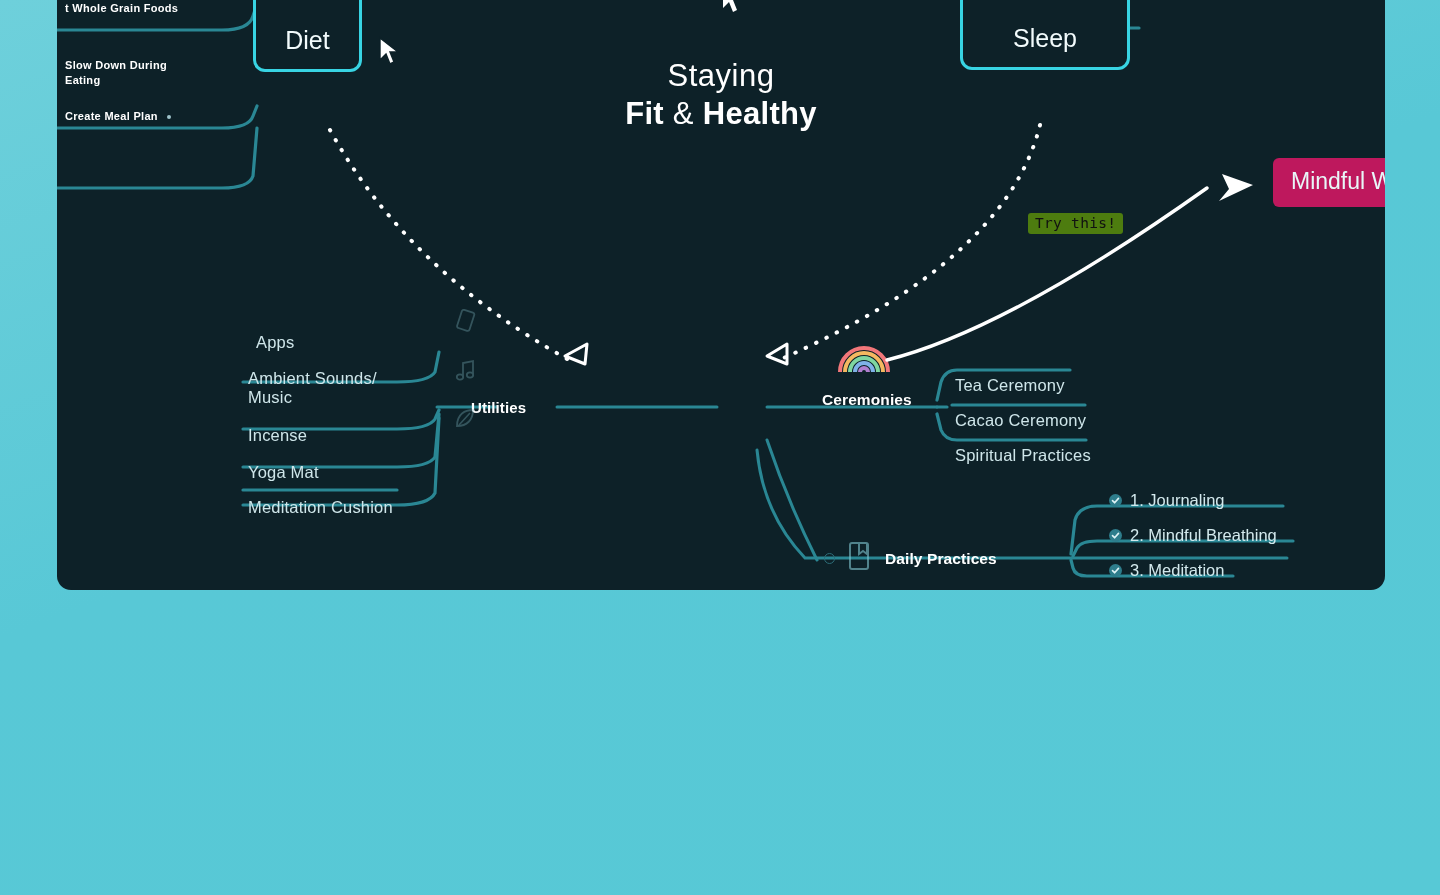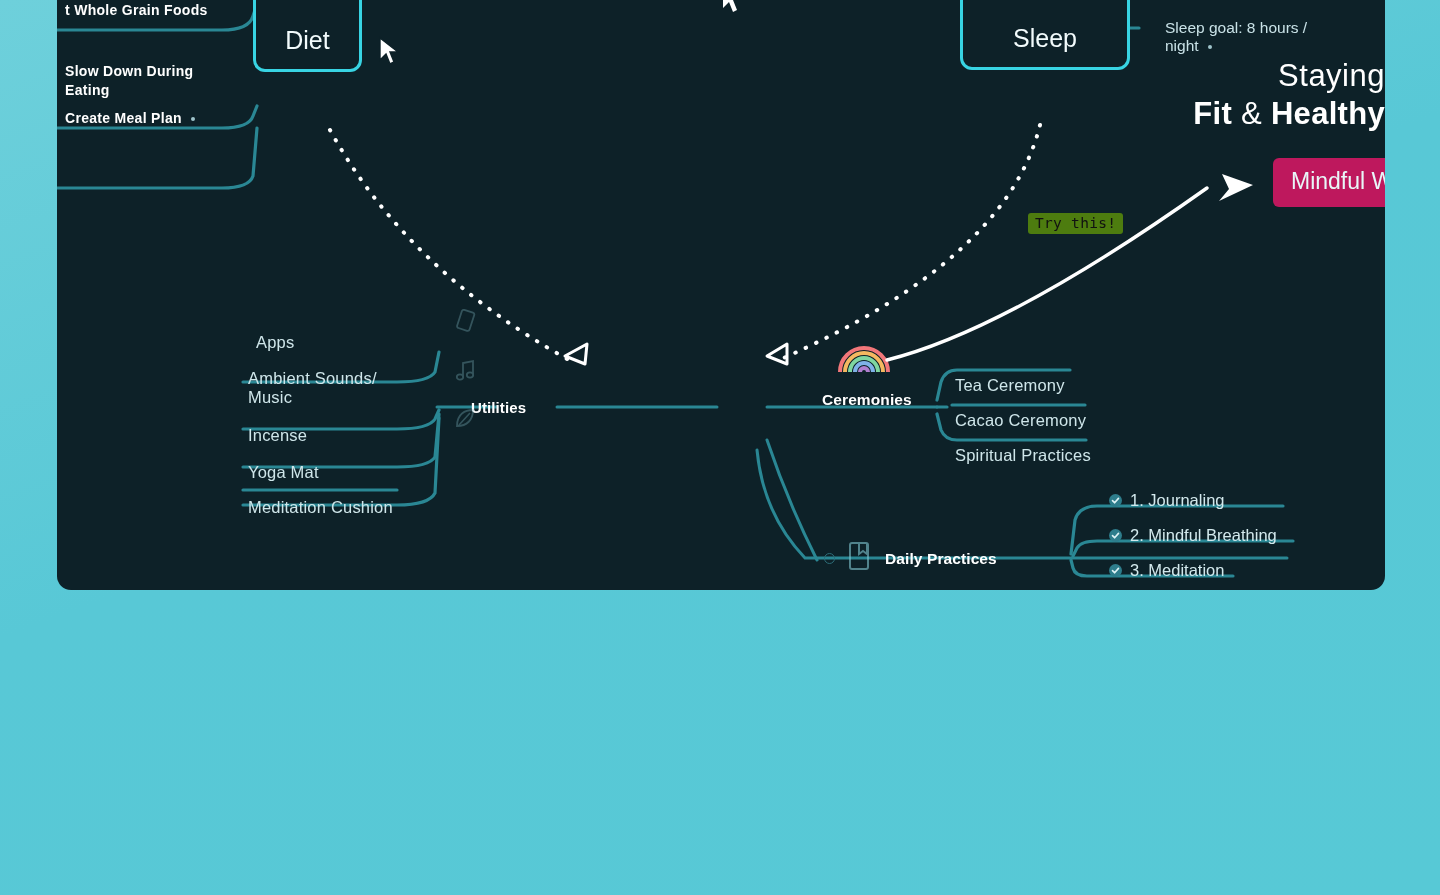--- a/index.html
+++ b/index.html
@@ -20,26 +20,26 @@
   .nodebox{
     position:absolute;border:3px solid #38d4e3;border-radius:12px;
     background:#0d2128;display:flex;flex-direction:column;
     align-items:center;justify-content:flex-end;
   }
   .nodebox .nlabel{color:#f2fbfc;font-weight:400;}
   .nodebox .nicon{position:absolute;left:0;right:0;display:flex;justify-content:center;}
 
   
   .leaf{position:absolute;color:#cfe6ea;font-size:16.5px;font-weight:300;letter-spacing:.2px;white-space:pre-line;line-height:1.12;}
-  .leafbold{position:absolute;color:#ffffff;font-size:14px;font-weight:700;letter-spacing:.3px;}
+  .leafbold{position:absolute;color:#ffffff;font-size:11px;font-weight:700;letter-spacing:.3px;}
   .leafwhite{position:absolute;color:#eef8fa;font-size:15px;font-weight:600;letter-spacing:.1px;}
   .leafsmall{position:absolute;color:#bcd8dd;font-size:14.5px;font-weight:300;line-height:1.2;}
 
   
-  #title{position:absolute;left:0;width:1328px;text-align:right;color:#ffffff;}
+  #title{position:absolute;left:0;width:1328px;text-align:center;color:#ffffff;}
   #title .t1{font-size:31px;font-weight:300;letter-spacing:.5px;}
   #title .t2{font-size:31px;font-weight:700;letter-spacing:.3px;margin-top:2px;}
   #title .t2 .amp{font-weight:300;}
 
   
   #trythis{
     position:absolute;background:#4d7c0f;color:#111;border-radius:3px;
     font-family:"DejaVu Sans Mono","Liberation Mono",monospace;
     font-size:14.5px;padding:2px 7px 3px 7px;letter-spacing:.3px;white-space:nowrap;
   }
@@ -151,24 +151,20 @@
     </div>
     <div class="leafbold" style="left:8px;top:170px;">
       <span>Create Meal Plan</span><span class="dot"></span>
     </div>
 
     <div class="nodebox" style="left:903px;top:-62px;width:164px;height:172px;padding-bottom:14px;">
 
       <div class="nlabel" style="font-size:25px;">Sleep</div>
     </div>
 
-    <div class="leafsmall" style="left:1108px;top:60px;white-space:pre-line;font-size:15.5px;color:#c9e2e7;">
-      <span>Sleep goal: 8 hours /
-night</span><span class="dot"></span>
-    </div>
 
     <div id="title" style="top:118px;">
       <div class="t1">Staying</div>
       <div class="t2">
         <span>Fit</span>
         <span class="amp">&amp;</span>
         <span>Healthy</span>
       </div>
     </div>
 

